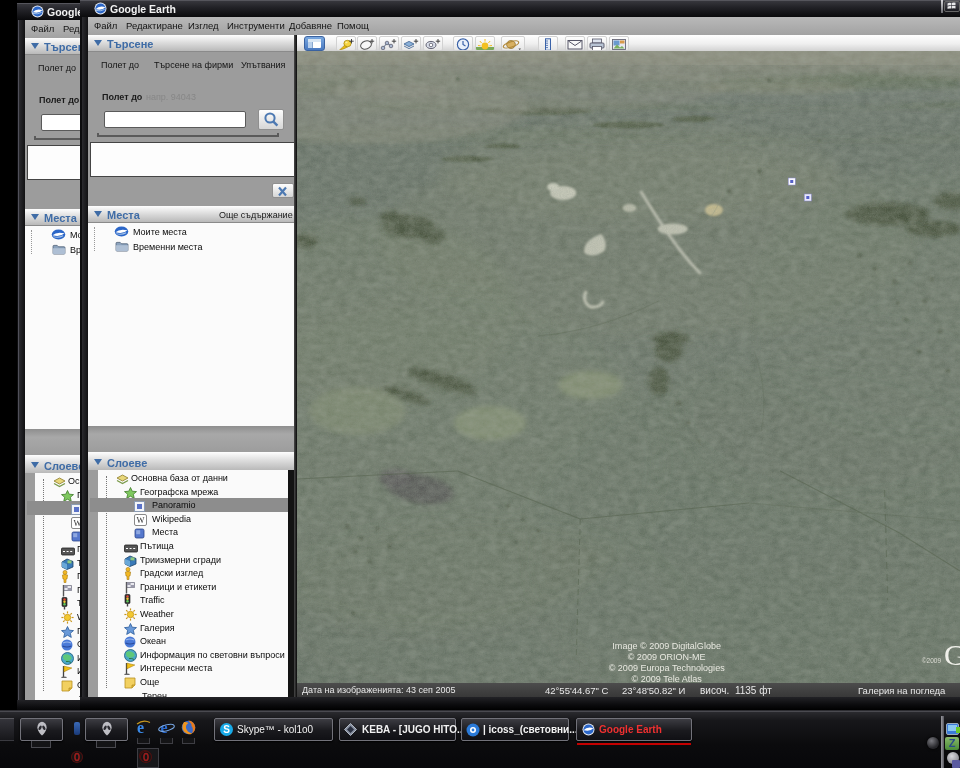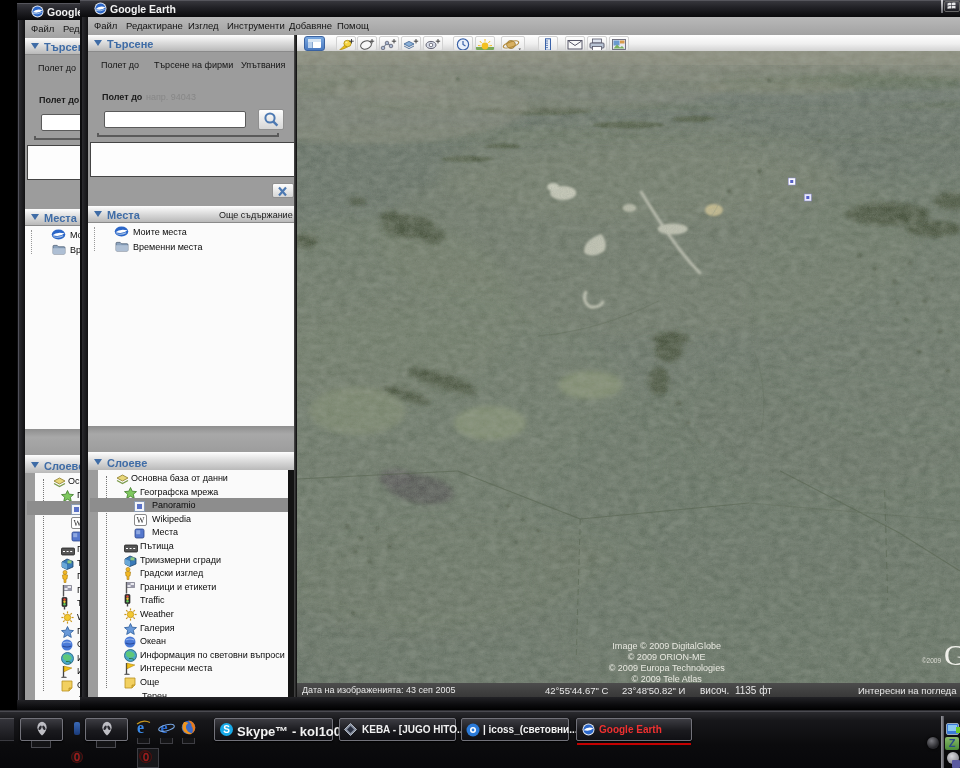--- a/index.html
+++ b/index.html
@@ -590,21 +590,21 @@
 </g>
 <text x="622" y="612" font-family="Liberation Sans" font-size="6.5" fill="#dcdcd4">©2009</text>
 <text x="644" y="614" font-family="Liberation Serif" font-size="30" fill="#f0f0ea">Google</text>
 </svg>
     </div>
 <div class="abs" style="left:217px;top:683px;width:663px;height:14px;background:linear-gradient(#4c4c4c,#383838)">
       <span class="abs" style="left:5px;top:2px;font-size:9px;color:#e8e8e8">Дата на изображенията: 43 сеп 2005</span>
       <span class="abs" style="left:248px;top:2px;font-size:9.5px;color:#e8e8e8">42°55'44.67" С</span>
       <span class="abs" style="left:325px;top:2px;font-size:9.5px;color:#e8e8e8">23°48'50.82" И</span>
       <span class="abs" style="left:403px;top:2px;font-size:10px;color:#e8e8e8">височ.&nbsp;&nbsp;1135 фт</span>
-      <span class="abs" style="left:561px;top:2px;font-size:9.5px;color:#e8e8e8">Интересни на погледа</span>
+      <span class="abs" style="left:561px;top:2px;font-size:9.5px;color:#e8e8e8">Галерия на погледа</span>
     </div>
 <div class="abs" style="left:0;top:697px;width:880px;height:13px;background:linear-gradient(#222226,#0b0b0d 60%,#000)"></div>
 </div>
 <div class="abs" style="left:0;top:710px;width:960px;height:58px;background:linear-gradient(#2e2e33,#17171a 18%,#0b0b0d 60%,#07070a);overflow:hidden">
 <div class="abs" style="left:0;top:1px;width:960px;height:1px;background:#4a4a50"></div>
 <div class="abs" style="left:0;top:8px;width:14px;height:23px;background:linear-gradient(#34343a,#17171b);border-top:1px solid #5a5a60;border-bottom:1px solid #3a3a40"></div>
 <div class="abs" style="left:20px;top:8px;width:43px;height:23px;background:linear-gradient(#3c3c42,#1a1a1e 55%,#101014);border:1px solid #72727a;border-radius:2px;box-shadow:0 1px 2px #000">
       <svg width="20" height="17" viewBox="0 0 20 17" style="position:absolute;left:50%;top:2px;transform:translateX(-50%)">
       <ellipse cx="10" cy="6.2" rx="4.6" ry="5.4" fill="#bebec4"></ellipse>
       <path d="M5.6 7.5 Q7 12.5 10 14.5 Q13 12.5 14.4 7.5Z" fill="#bebec4"></path>
@@ -652,21 +652,21 @@
 <div class="abs" style="left:70px;top:40px;width:16px;height:16px"><svg width="14" height="14" viewBox="0 0 16 16">
         <circle cx="8" cy="8" r="7" fill="#4a1010"></circle>
         <circle cx="8" cy="8" r="5.6" fill="#141414"></circle>
         <ellipse cx="8" cy="8" rx="2.4" ry="4" fill="none" stroke="#9a1c1c" stroke-width="1.8"></ellipse>
       </svg></div>
 <div class="abs" style="left:214px;top:8px;width:119px;height:23px;background:linear-gradient(#3c3c42,#1a1a1e 55%,#101014);border:1px solid #72727a;border-radius:2px;box-shadow:0 1px 2px #000">
       <svg width="15" height="15" viewBox="0 0 15 15" style="position:absolute;left:4px;top:3px">
         <circle cx="7.5" cy="7.5" r="6.5" fill="#18aae8"></circle>
         <text x="7.5" y="11" text-anchor="middle" font-size="10" font-weight="bold" fill="#fff" font-family="Liberation Sans">S</text>
       </svg>
-      <span style="position:absolute;left:22px;top:5px;font-size:13px;font-weight:bold;color:#f2f2f2;white-space:nowrap">Skype™ - kol1o0</span>
+      <span style="position:absolute;left:22px;top:5px;font-size:10px;font-weight:normal;color:#f2f2f2;white-space:nowrap">Skype™ - kol1o0</span>
     </div>
 <div class="abs" style="left:339px;top:8px;width:117px;height:23px;background:linear-gradient(#3c3c42,#1a1a1e 55%,#101014);border:1px solid #72727a;border-radius:2px;box-shadow:0 1px 2px #000">
       <svg width="13" height="13" viewBox="0 0 13 13" style="position:absolute;left:4px;top:4px">
         <path d="M6.5 0.5 L12.5 6.5 L6.5 12.5 L0.5 6.5Z" fill="#8890a0" stroke="#c8d0dc" stroke-width="0.8"></path>
         <path d="M6.5 3 L10 6.5 L6.5 10 L3 6.5Z" fill="#2a3040"></path>
       </svg>
       <span style="position:absolute;left:22px;top:5px;font-size:10px;font-weight:bold;color:#f2f2f2;white-space:nowrap">KEBA - [JUGO HITO...</span>
     </div>
 <div class="abs" style="left:461px;top:8px;width:108px;height:23px;background:linear-gradient(#3c3c42,#1a1a1e 55%,#101014);border:1px solid #72727a;border-radius:2px;box-shadow:0 1px 2px #000">
       <svg width="14" height="14" viewBox="0 0 14 14" style="position:absolute;left:4px;top:4px">

